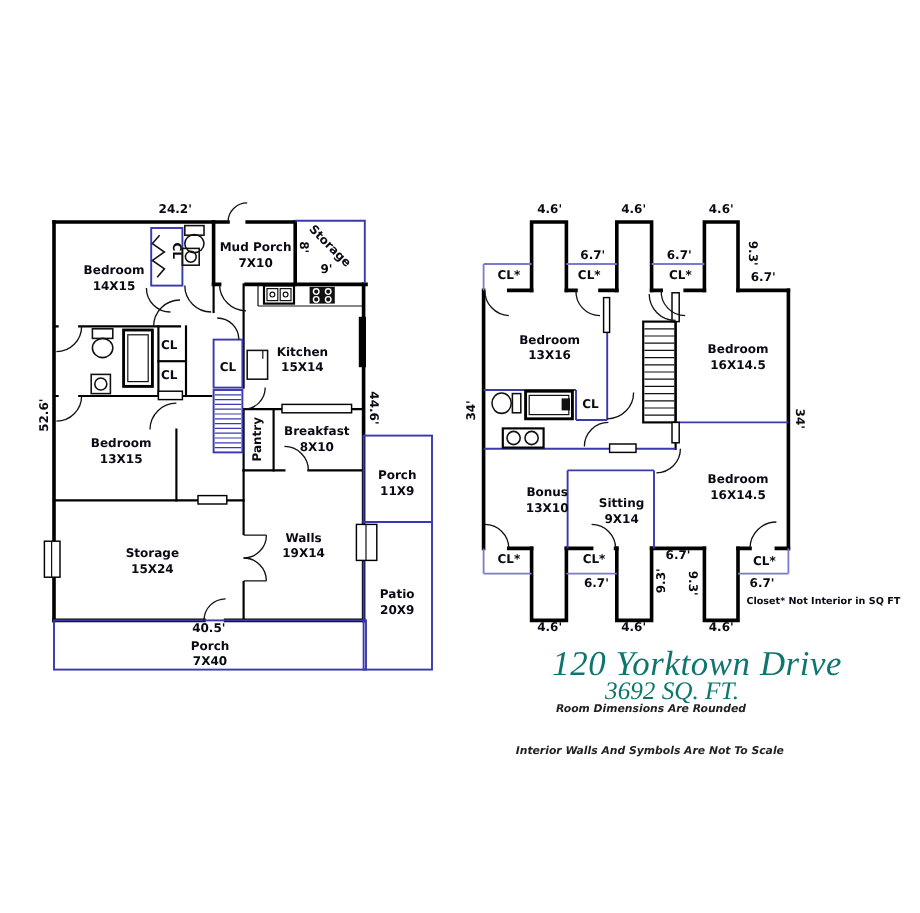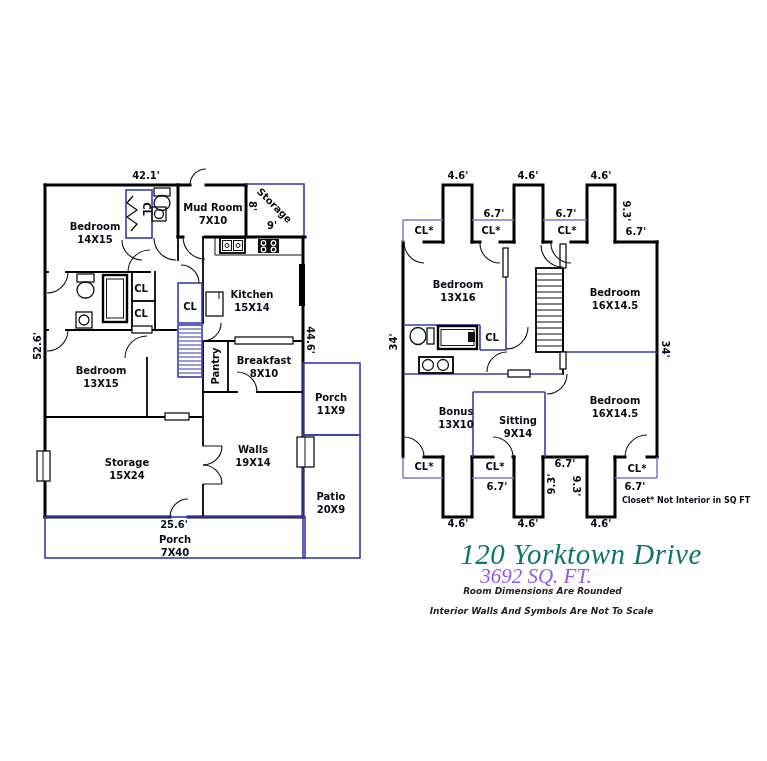--- a/index.html
+++ b/index.html
@@ -8,21 +8,21 @@
   #plansvg{position:absolute;left:0;top:0;}
   .lbl{position:absolute;transform:translate(-50%,-50%);font:bold 10px/1.25 "DejaVu Sans","Liberation Sans",sans-serif;
        color:#0a0a14;text-align:center;white-space:pre-line;letter-spacing:0;}
   .r90{transform:translate(-50%,-50%) rotate(90deg);}
   .rn90{transform:translate(-50%,-50%) rotate(-90deg);}
   .r45{transform:translate(-50%,-50%) rotate(45deg);}
   .note-plain{position:absolute;font:bold 8px "DejaVu Sans","Liberation Sans",sans-serif;color:#0a0a14;white-space:nowrap;}
   .title-address{position:absolute;transform:translate(-50%,-50%);font:italic 29px "Liberation Serif","DejaVu Serif",serif;
        color:#0f766e;white-space:nowrap;letter-spacing:.5px;margin-left:44px;}
   .title-sqft{position:absolute;transform:translate(-50%,-50%);font:italic 21px "Liberation Serif","DejaVu Serif",serif;
-       color:#8b5cf6;white-space:nowrap;}
+       color:#0f766e;white-space:nowrap;margin-left:24px;}
   .title-note{position:absolute;transform:translate(-50%,-50%);font:italic bold 9px "DejaVu Sans","Liberation Sans",sans-serif;
        color:#222;white-space:nowrap;padding-left:19px;}
   .watermark{position:absolute;font:26px "Liberation Sans","DejaVu Sans",sans-serif;color:#c7c7c7;
        letter-spacing:1px;white-space:nowrap;}
   
   .x{stroke:#000;stroke-width:3;fill:none;stroke-linecap:square;}
   .i{stroke:#000;stroke-width:1.8;fill:none;stroke-linecap:square;}
   .b{stroke:#3a3ab0;stroke-width:1.6;fill:none;}
   .k{stroke:#7a7ace;stroke-width:1.5;fill:none;}
   .a{stroke:#111;stroke-width:1.1;fill:none;}
@@ -221,25 +221,25 @@
           <ellipse class="f" cx="418" cy="336" rx="8" ry="8.5"></ellipse>
       </g>
       <g>
         <rect x="419" y="357" width="34" height="16" fill="#fff" stroke="#000" stroke-width="1.8"></rect>
         <circle class="f" cx="428" cy="365" r="5.5"></circle>
           <circle class="f" cx="443" cy="365" r="5.5"></circle>
       </g>
     </g>
   </svg>
 
-  <div class="lbl" style="left:146px;top:176px">42.1'</div>
+  <div class="lbl" style="left:146px;top:176px">24.2'</div>
   <div class="lbl" style="left:95px;top:233px">Bedroom
 14X15</div>
   <div class="lbl r90" style="left:146px;top:209px">CL</div>
-  <div class="lbl" style="left:213px;top:214px">Mud Room
+  <div class="lbl" style="left:213px;top:214px">Mud Porch
 7X10</div>
   <div class="lbl r90" style="left:252px;top:206px">8'</div>
   <div class="lbl r45" style="left:274px;top:206px">Storage</div>
   <div class="lbl" style="left:272px;top:226px">9'</div>
   <div class="lbl" style="left:252px;top:301px">Kitchen
 15X14</div>
   <div class="lbl" style="left:141px;top:289px">CL</div>
   <div class="lbl" style="left:141px;top:314px">CL</div>
   <div class="lbl" style="left:190px;top:307px">CL</div>
   <div class="lbl rn90" style="left:38px;top:346px">52.6'</div>
@@ -250,21 +250,21 @@
   <div class="lbl" style="left:101px;top:377px">Bedroom
 13X15</div>
   <div class="lbl" style="left:331px;top:404px">Porch
 11X9</div>
   <div class="lbl" style="left:127px;top:469px">Storage
 15X24</div>
   <div class="lbl" style="left:253px;top:456px">Walls
 19X14</div>
   <div class="lbl" style="left:331px;top:503px">Patio
 20X9</div>
-  <div class="lbl" style="left:174px;top:525px">25.6'</div>
+  <div class="lbl" style="left:174px;top:525px">40.5'</div>
   <div class="lbl" style="left:175px;top:546px">Porch
 7X40</div>
 
   <div class="lbl" style="left:458px;top:176px">4.6'</div>
   <div class="lbl" style="left:528px;top:176px">4.6'</div>
   <div class="lbl" style="left:601px;top:176px">4.6'</div>
   <div class="lbl" style="left:494px;top:214px">6.7'</div>
   <div class="lbl" style="left:566px;top:214px">6.7'</div>
   <div class="lbl r90" style="left:626px;top:211px">9.3'</div>
   <div class="lbl" style="left:636px;top:232px">6.7'</div>
@@ -293,16 +293,16 @@
   <div class="lbl" style="left:497px;top:487px">6.7'</div>
   <div class="lbl" style="left:635px;top:487px">6.7'</div>
   <div class="note-plain" style="left:622px;top:496px">Closet* Not Interior in SQ FT</div>
   <div class="lbl" style="left:458px;top:524px">4.6'</div>
   <div class="lbl" style="left:528px;top:524px">4.6'</div>
   <div class="lbl" style="left:601px;top:524px">4.6'</div>
 
   <div class="title-address" style="left:537px;top:554px">120 Yorktown Drive</div>
   <div class="title-sqft" style="left:536px;top:576px">3692 SQ. FT.</div>
   <div class="title-note" style="left:533px;top:591px">Room Dimensions Are Rounded</div>
-  <div class="title-note" style="left:532px;top:611px">Interior Walls And Symbols Are Not To Scale</div>
+  <div class="title-note" style="left:532px;top:626px">Interior Walls And Symbols Are Not To Scale</div>
 
 
 </div>
 
 </body></html>

